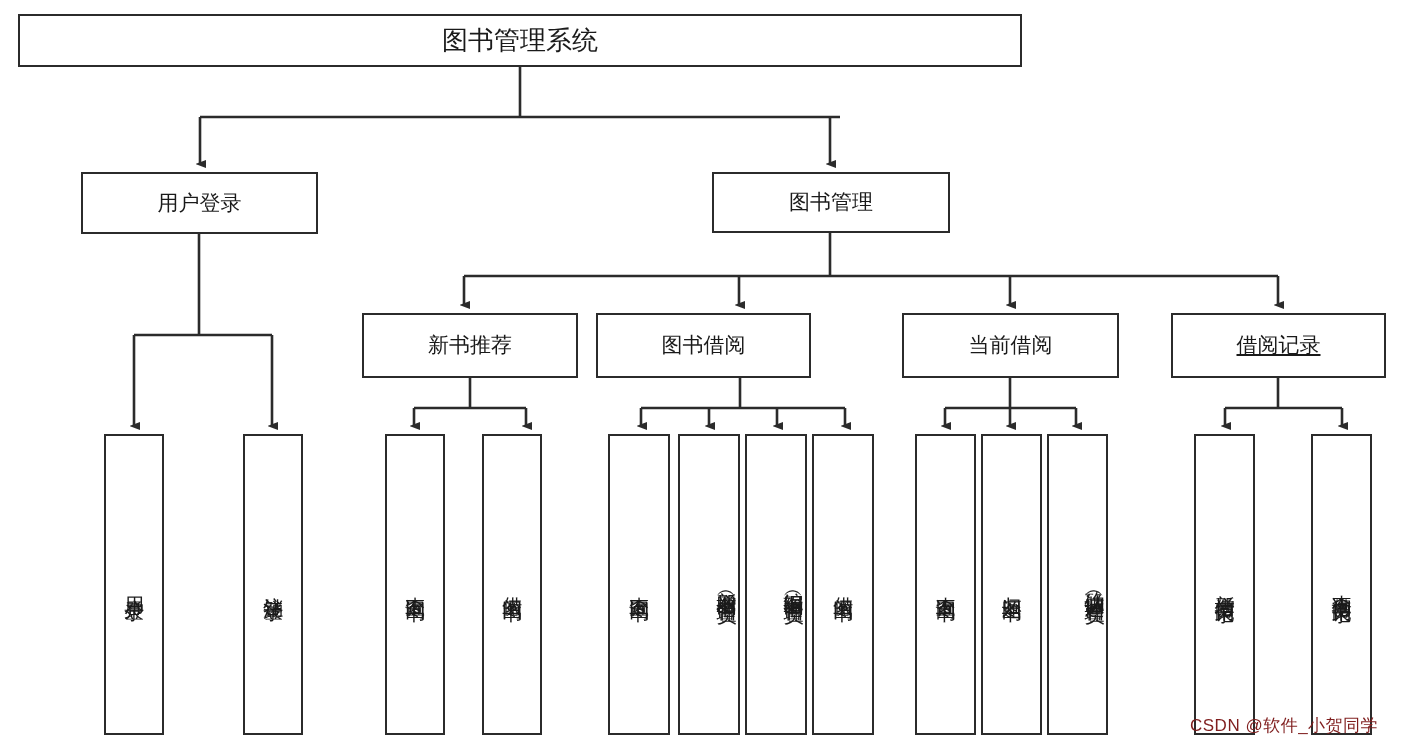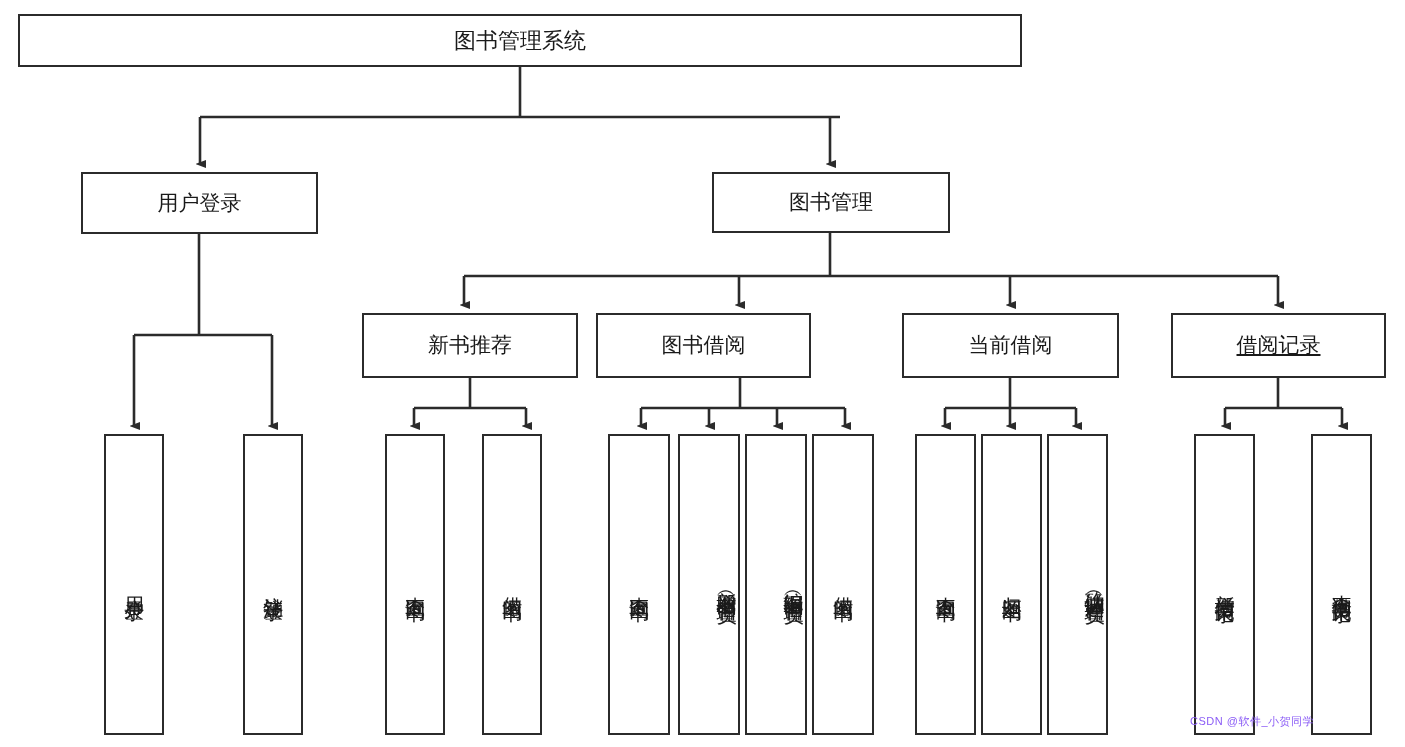--- a/index.html
+++ b/index.html
@@ -28,21 +28,21 @@
     display:flex;
     align-items:center;
     justify-content:center;
     color:#1a1a1a;
     line-height:1.18;
   }
   .node.h{
     font-size:21px;
   }
   .node.root{
-    font-size:22px;
+    font-size:26px;
   }
   
   .node.v{
     font-size:20px;
     writing-mode:vertical-rl;
     text-orientation:upright;
     letter-spacing:2px;
     padding:6px 0;
   }
   .node.v.mid{
@@ -50,22 +50,22 @@
     justify-content:center;
   }
   .node.v.top{
     align-items:flex-start;
     justify-content:center;
   }
   .watermark{
     position:absolute;
     left:1190px;
     top:714px;
-    font-size:11px;
-    color:#8b5cf6;
+    font-size:17px;
+    color:#7f1d1d;
     white-space:nowrap;
     letter-spacing:0.5px;
   }
 </style>
 </head>
 <body>
 
 <div id="canvas">
 
   <svg class="wires" viewBox="0 0 1405 747" xmlns="http://www.w3.org/2000/svg">

